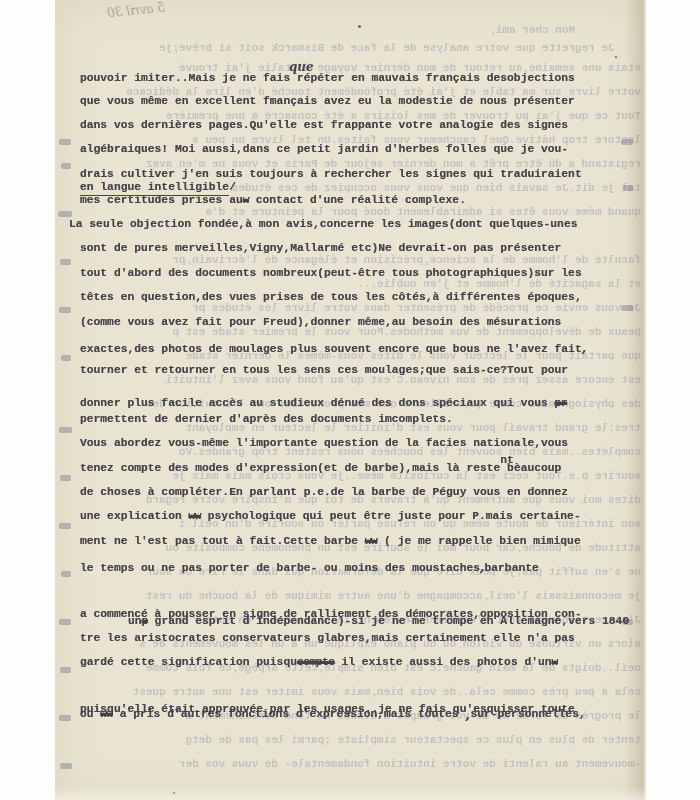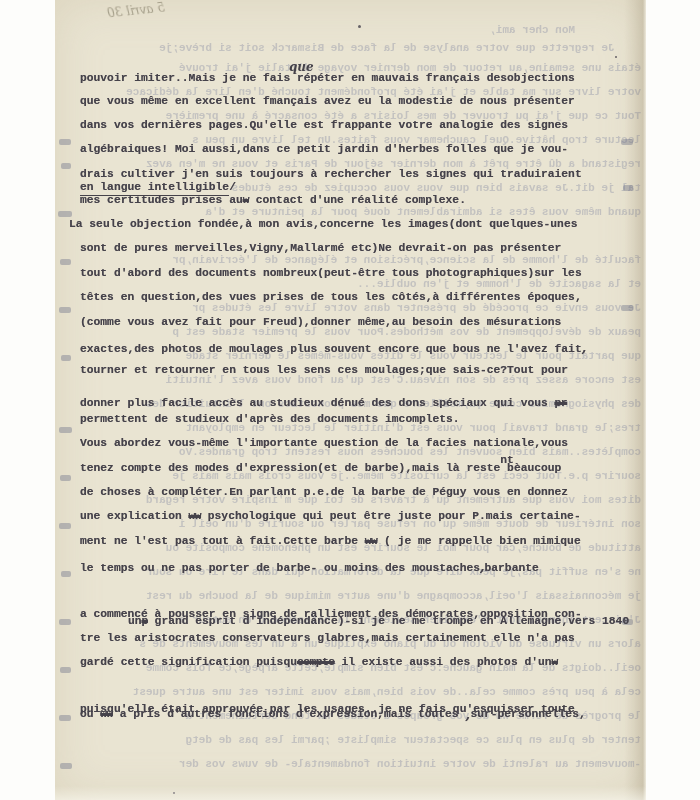--- a/index.html
+++ b/index.html
@@ -104,21 +104,21 @@
         <div class="tline" style="top: 180.75px;"><span class="s-underline">en langue intelligible</span><span>/</span></div>
         <div class="tline" style="top: 193.75px;"><span>mes certitudes prises au</span><span class="s-strike">w</span><span> contact d'une réalité complexe.</span></div>
         <div class="tline outdent" style="top: 218.1px;"><span>La seule objection fondée,à mon avis,concerne les images(dont quelques-unes</span></div>
         <div class="tline" style="top: 242.45px;"><span>sont de pures merveilles,Vigny,Mallarmé etc)Ne devrait-on pas présenter</span></div>
         <div class="tline" style="top: 266.8px;"><span>tout d'abord des documents nombreux(peut-être tous photographiques)sur les</span></div>
         <div class="tline" style="top: 315.5px;"><span>(comme vous avez fait pour Freud),donner même,au besoin des mésurations</span></div>
         <div class="tline" style="top: 291.15px;"><span>têtes en question,des vues prises de tous les côtés,à différentes époques,</span></div>
         <div class="tline" style="top: 339.85px;"><span>exactes,des photos de moulages plus souvent encore que bous ne l'avez fait</span><span class="s-hw">,</span></div>
         <div class="tline" style="top: 364.2px;"><span>tourner et retourner en tous les sens ces moulages;que sais-ce?Tout pour</span></div>
         <div class="tline" style="top: 397px;"><span>donner plus facile accès au studieux dénué des dons spéciaux qui vous </span><span class="s-strike">pr</span></div>
-        <div class="tline" style="top: 412.9px;"><span>permettent de studieux d'après des documents imcomplets.</span></div>
+        <div class="tline" style="top: 412.9px;"><span>permettent de dernier d'après des documents imcomplets.</span></div>
         <div class="tline" style="top: 437.25px;"><span>Vous abordez vous-même l'importante question de la facies nationale,vous</span></div>
         <div class="tline" style="top: 461.6px;"><span>tenez compte des modes d'expression(et de barbe),mais là reste</span><span class="s-typsup">nt</span><span> bèaucoup</span></div>
         <div class="tline" style="top: 485.95px;"><span>de choses à compléter.En parlant p.e.de la barbe de Péguy vous en donnez</span></div>
         <div class="tline" style="top: 510.3px;"><span>une explication </span><span class="s-strike">ww</span><span> psychologique qui peut être juste pour P.mais certaine-</span></div>
         <div class="tline" style="top: 534.65px;"><span>ment ne l'est pas tout à fait.Cette barbe </span><span class="s-strike">ww</span><span> ( je me rappelle bien mimique</span></div>
         <div class="tline" style="top: 559px;"><span>le temps ou ne pas porter de barbe- ou moins des moustaches</span><span class="s-hw">,</span><span>barbante</span></div>
         <div class="tline" style="top: 615px; margin-left: 48px;"><span>un</span><span class="s-strike">p</span><span> grand esprit d'indépendance)-si je ne me trompe en Allemagne,vers 1840</span></div>
         <div class="tline" style="top: 607.7px;"><span>a commencé à pousser en signe de ralliement des démocrates,opposition con-</span></div>
         <div class="tline" style="top: 632.05px;"><span>tre les aristocrates conservateurs glabres,mais certainement elle n'a pas</span></div>
         <div class="tline" style="top: 656.4px;"><span>gardé cette signification puisqu</span><span class="s-strike">compte</span><span> il existe aussi des photos d'un</span><span class="s-strike">w</span></div>

